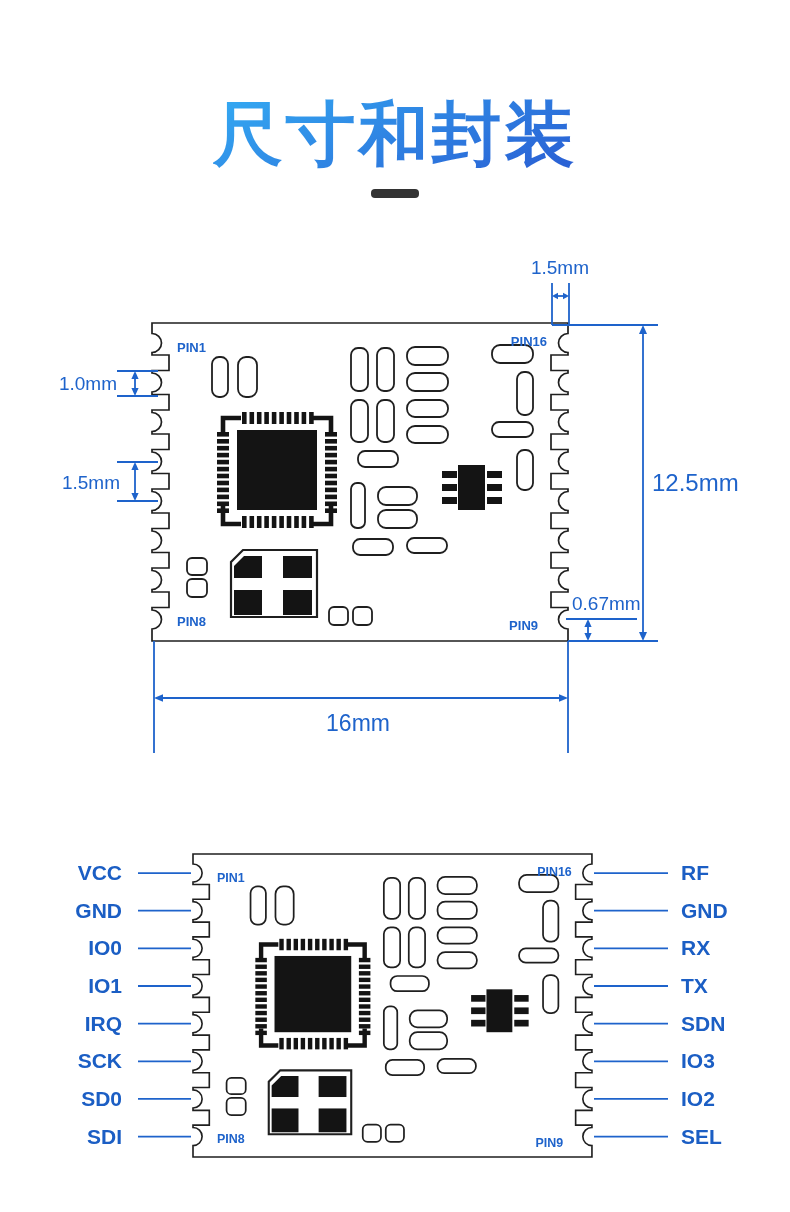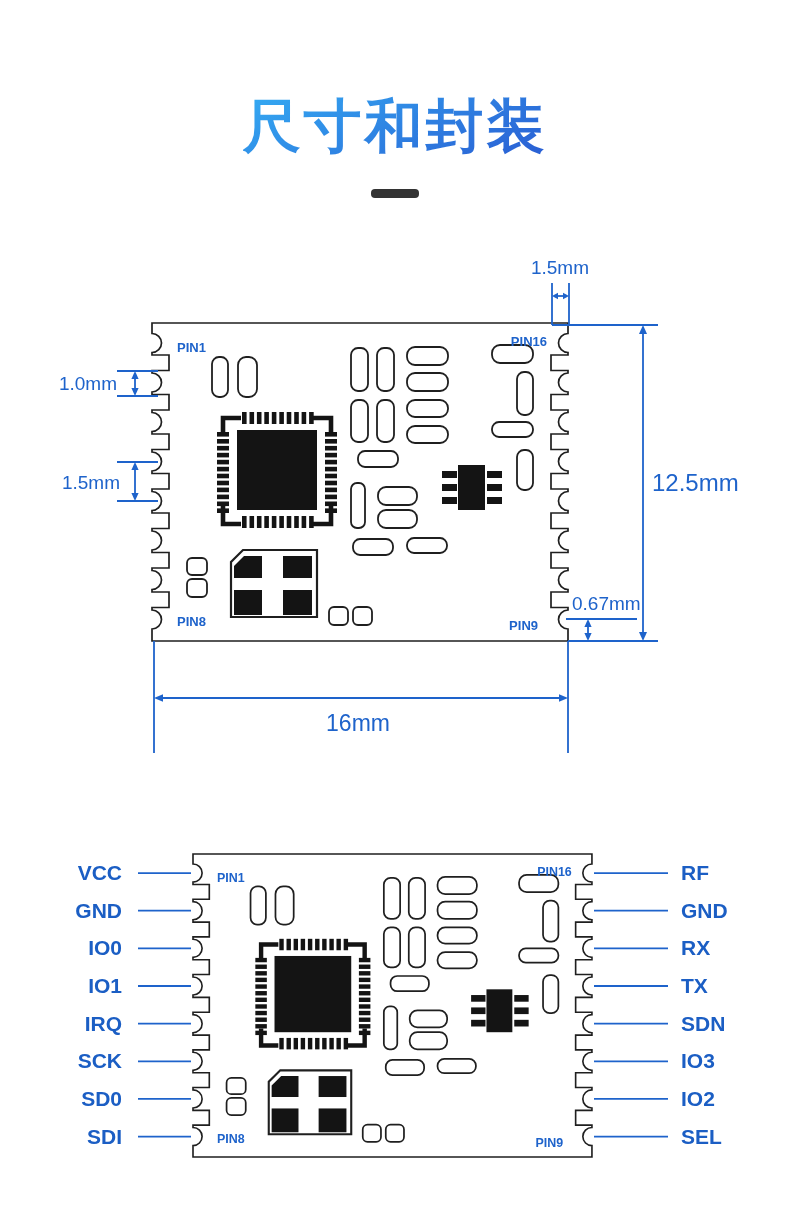--- a/index.html
+++ b/index.html
@@ -1,19 +1,19 @@
 <!DOCTYPE html>
 <html><head>
 <meta charset="utf-8">
 <style>
   html,body{margin:0;padding:0;background:#ffffff;}
   .page{position:relative;width:790px;height:1212px;background:#ffffff;overflow:hidden;
         font-family:"Liberation Sans","DejaVu Sans",sans-serif;}
   .title-wrap{position:absolute;top:88px;left:0;width:100%;text-align:center;}
-  .page-title{display:inline-block;margin:0;font-size:58px;font-weight:bold;letter-spacing:3px;
+  .page-title{display:inline-block;margin:0;font-size:70px;font-weight:bold;letter-spacing:3px;
         background:linear-gradient(155deg,#34a9f2 5%,#2a62d5 90%);
         -webkit-background-clip:text;background-clip:text;
         -webkit-text-fill-color:transparent;color:#2a7de0;}
   .title-dash{position:absolute;top:189px;left:371px;width:48px;height:9px;background:#333333;border-radius:4px;}
   svg.diagram{position:absolute;left:0;top:0;}
   .outline{fill:#ffffff;stroke:#1f1f1f;stroke-width:1.7;}
   .pad{fill:#ffffff;stroke:#1f1f1f;stroke-width:1.8;}
   .black{fill:#141414;stroke:none;}
   .bracket{fill:none;stroke:#141414;stroke-width:4.6;}
   .xtal{fill:#ffffff;stroke:#1f1f1f;stroke-width:2.2;}

